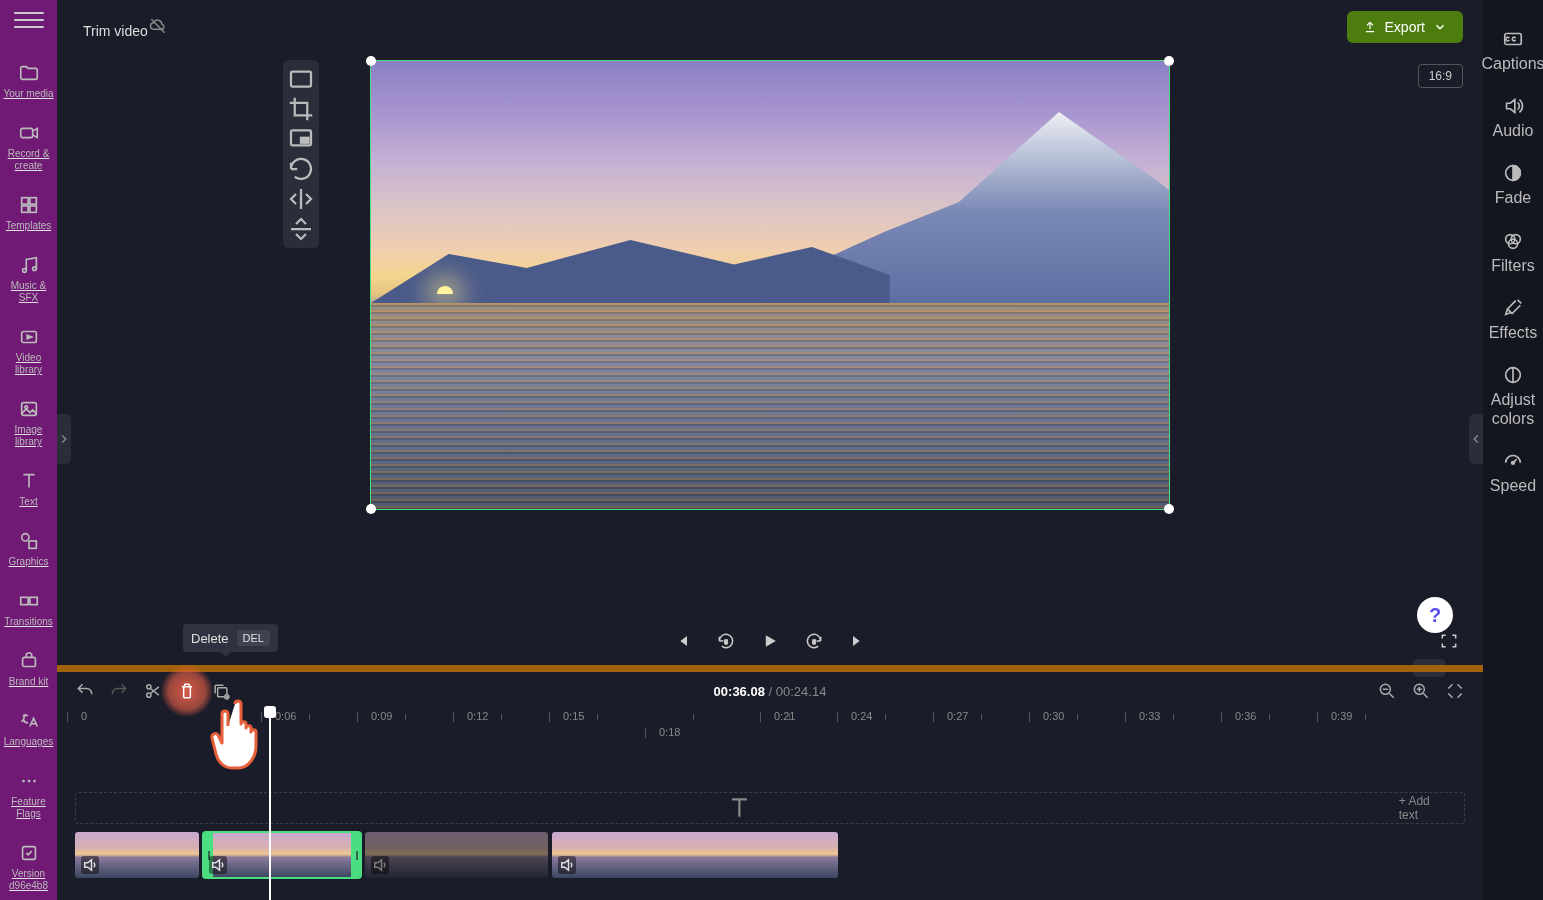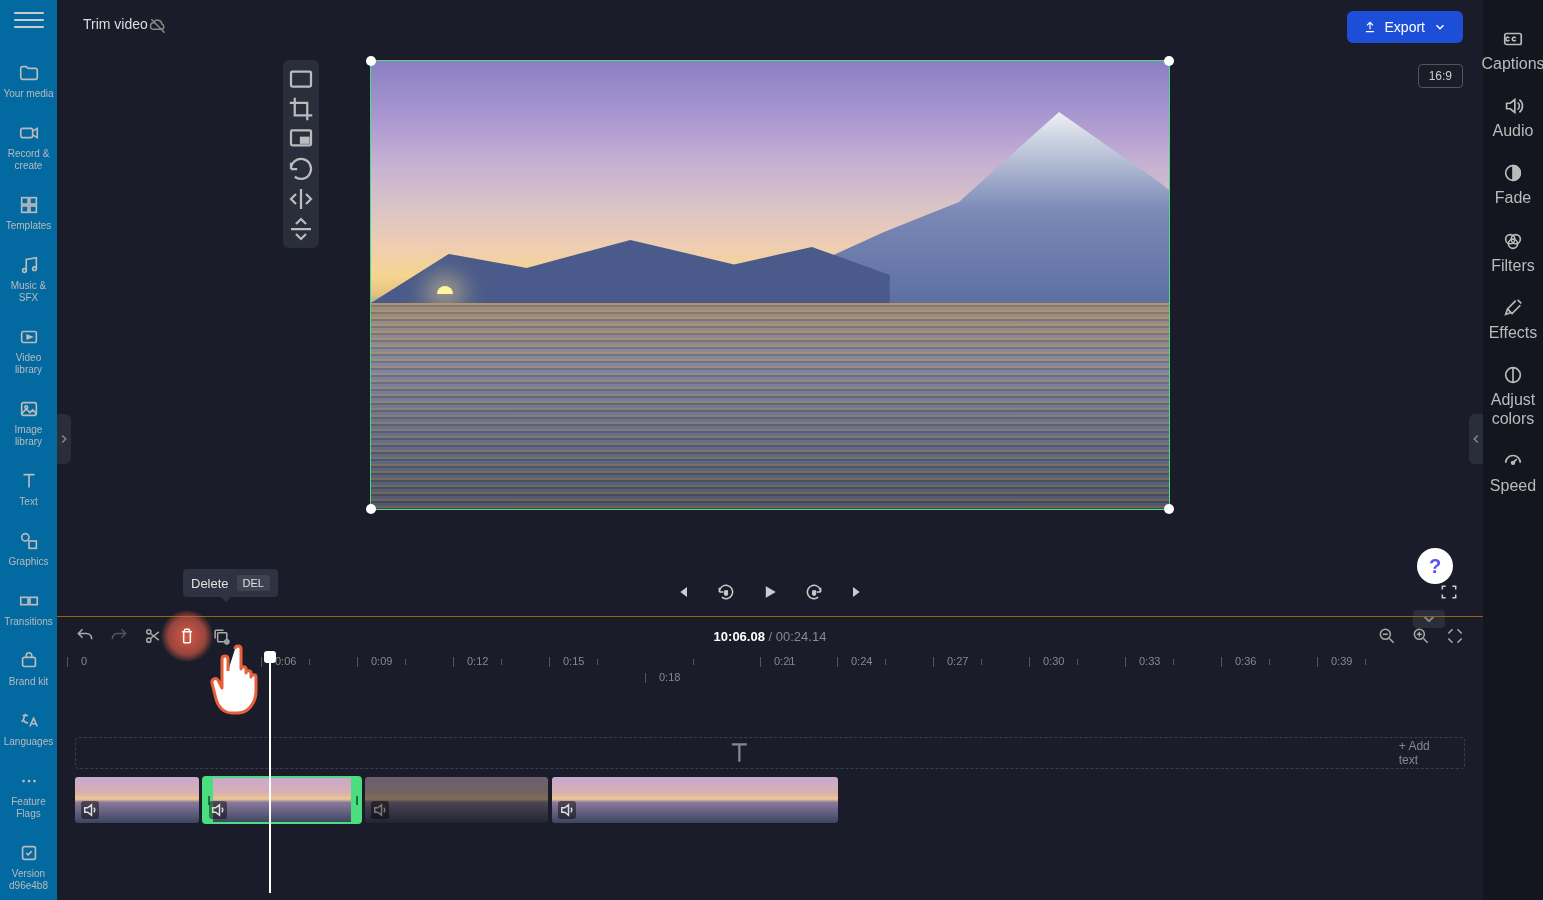--- a/index.html
+++ b/index.html
@@ -8,25 +8,26 @@
   color: #e0e0e0;
   font-family: -apple-system, BlinkMacSystemFont, 'Segoe UI', sans-serif;
   font-size: 12px;
   width: 1543px;
   height: 900px;
   overflow: hidden;
   display: flex;
 }
 .left-sidebar {
   width: 57px;
-  background: #0369a1;
+  background: #701a75;
   display: flex;
   flex-direction: column;
   align-items: center;
   padding-top: 12px;
+  text-decoration: underline;
 }
 .hamburger {
   width: 30px; height: 30px;
   display: flex; flex-direction: column;
   justify-content: center; gap: 5px;
   cursor: pointer;
   margin-bottom: 24px;
 }
 .hamburger span { height: 2px; background: #ccc; border-radius: 1px; }
 .left-nav-item {
@@ -44,25 +45,25 @@
   flex-direction: column;
   position: relative;
 }
 .top-bar {
   height: 54px;
   display: flex;
   align-items: center;
   padding: 0 20px 0 26px;
   justify-content: space-between;
 }
-.top-left { display: flex; align-items: flex-start; }
+.top-left { display: flex; align-items: flex-end; }
 .top-title { font-size: 14px; color: #ddd; }
 .top-cloud { color: #888; }
 .export-btn {
-  background: #1d4ed8;
+  background: #4d7c0f;
   color: #fff;
   border: none;
   padding: 8px 16px;
   border-radius: 6px;
   font-size: 14px;
   display: flex; align-items: center; gap: 8px;
   cursor: pointer;
 }
 .preview-region {
   flex: 1;
@@ -156,22 +157,22 @@
 .help-btn {
   position: absolute;
   right: 30px; top: -20px;
   width: 36px; height: 36px;
   background: #fff; border-radius: 50%;
   display: flex; align-items: center; justify-content: center;
   color: #5b4ff0; font-size: 20px; font-weight: bold;
   cursor: pointer;
 }
 .timeline-section {
-  border-top: 1px solid #a16207;
-  height: 284px;
+  border-top: 7px solid #a16207;
+  height: 235px;
   position: relative;
 }
 .timeline-toolbar {
   height: 38px;
   display: flex; align-items: center;
   padding: 0 18px;
   position: relative;
 }
 .tl-tool-group { display: flex; gap: 14px; align-items:center; }
 .tl-tool { width: 20px; height: 20px; color: #aaa; cursor: pointer; display: flex; align-items: center; justify-content: center; }
@@ -631,21 +632,21 @@
               <path d="M19 17.5v3M17.5 19h3"></path>
             </svg>
           </div>
       </div>
       <div class="cursor-hand">
         <svg viewBox="0 0 70 80">
             <path d="M28 10 c0-4 6-4 6 0 v20 c0-3 5-3 5 0 v4 c0-3 5-3 5 0 v4 c0-3 5-3 5 0 v14 c0 12-8 22-18 22 h-6 c-8 0-14-6-16-14 l-4-16 c-1-4 4-6 6-3 l4 8 V20 c0-4 6-4 6 0 v12" fill="#fff" stroke="#e8603a" stroke-width="3" stroke-linejoin="round"></path>
           </svg>
       </div>
       <div class="timecode-center">
-        <span class="current">10:06.08</span>
+        <span class="current">00:36.08</span>
         <span class="total"> / <span>00:24.14</span></span>
       </div>
       <div class="tl-right">
         <div class="tl-tool">
             <svg viewBox="0 0 24 24" fill="none" stroke="currentColor" stroke-width="1.8">
               <circle cx="10" cy="10" r="6"></circle>
               <path d="M15 15l5 5M7 10h6"></path>
             </svg>
           </div>
         <div class="tl-tool">

